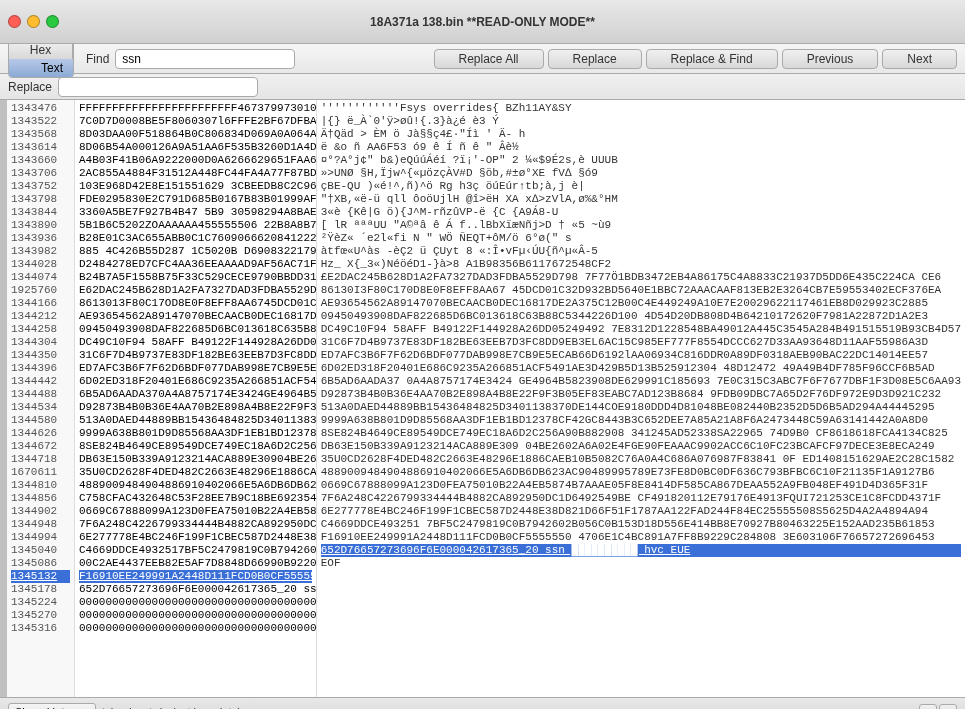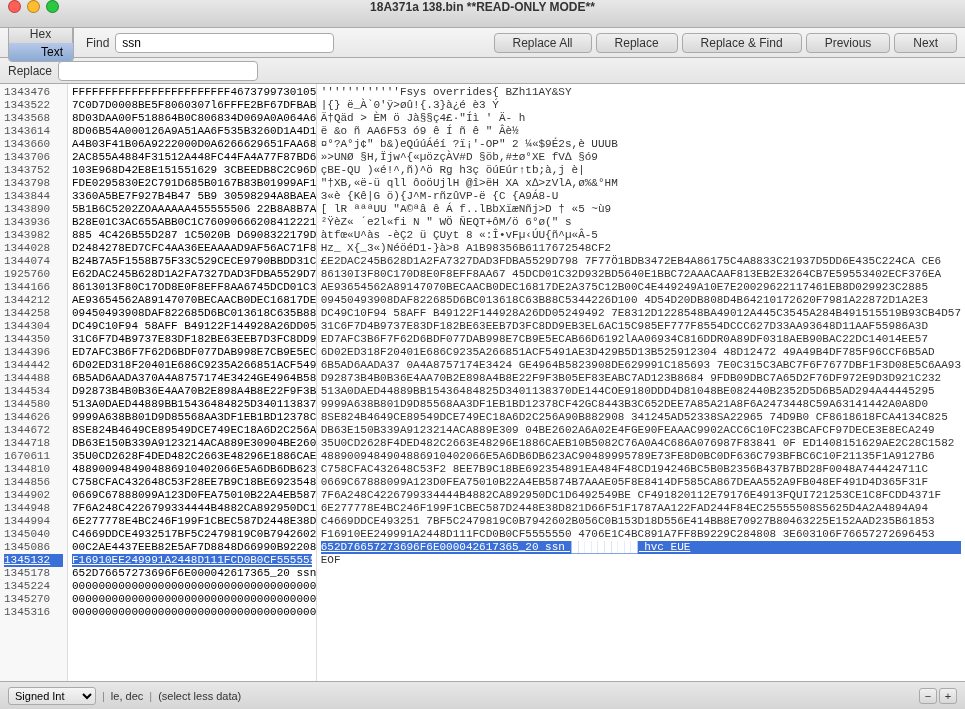--- a/index.html
+++ b/index.html
@@ -9,23 +9,23 @@
       font-size: 12px;
       width: 965px;
       height: 709px;
       overflow: hidden;
     }
 
     
     .title-bar {
       background: linear-gradient(180deg, #e8e8e8 0%, #d0d0d0 100%);
       border-bottom: 1px solid #aaa;
-      height: 28px;
-      display: flex;
-      align-items: flex-start;
+      height: 44px;
+      display: flex;
+      align-items: center;
       justify-content: center;
       position: relative;
       user-select: none;
     }
     .title-bar-buttons {
       position: absolute;
       left: 8px;
       display: flex;
       gap: 6px;
     }
@@ -81,21 +81,21 @@
     .find-label {
       font-size: 12px;
       color: #333;
       margin-left: 6px;
     }
     .find-input {
       border: 1px solid #aaa;
       border-radius: 4px;
       padding: 2px 6px;
       font-size: 12px;
-      width: 219px;
+      width: 180px;
       background: white;
     }
 
     .toolbar2 {
       background: linear-gradient(180deg, #f0f0f0 0%, #e5e5e5 100%);
       border-bottom: 1px solid #aaa;
       padding: 4px 8px;
       display: flex;
       align-items: center;
       gap: 6px;
@@ -112,34 +112,35 @@
       font-size: 12px;
       width: 200px;
       background: white;
     }
     .action-btns {
       margin-left: auto;
       display: flex;
       gap: 4px;
     }
     .action-btn {
-      padding: 2px 18px;
+      padding: 2px 24px;
       background: linear-gradient(180deg, #f0f0f0 0%, #d8d8d8 100%);
       border: 1px solid #aaa;
       border-radius: 4px;
       cursor: pointer;
       font-size: 12px;
       color: #333;
     }
 
     
     .main-content {
       display: flex;
       height: calc(709px - 28px - 30px - 26px - 28px);
       background: #bef264;
+      margin-left: 7px;
     }
 
     
     .hex-panel {
       display: flex;
       flex: 1;
       overflow: hidden;
       font-family: "Courier New", Courier, monospace;
       font-size: 11px;
     }
@@ -365,21 +366,20 @@
         <div class="data-row">ED7AFC3B6F7F62D6BDF077DAB998E7CB9E5ECAB66D6192lAA06934C816DDR0A89DF0318AEB90BAC22DC14014EE57</div>
         <div class="data-row">6D02ED318F20401E686C9235A266851ACF5491AE3D429B5D13B525912304 48D12472 49A49B4DF785F96CCF6B5AD</div>
         <div class="data-row">6B5AD6AADA37 0A4A8757174E3424 GE4964B5823908DE629991C185693 7E0C315C3ABC7F6F7677DBF1F3D08E5C6AA93</div>
         <div class="data-row">D92873B4B0B36E4AA70B2E898A4B8E22F9F3B05EF83EABC7AD123B8684 9FDB09DBC7A65D2F76DF972E9D3D921C232</div>
         <div class="data-row">513A0DAED44889BB15436484825D3401138370DE144COE9180DDD4D81048BE082440B2352D5D6B5AD294A44445295</div>
         <div class="data-row">9999A638B801D9D85568AA3DF1EB1BD12378CF42GC8443B3C652DEE7A85A21A8F6A2473448C59A63141442A0A8D0</div>
         <div class="data-row">8SE824B4649CE89549DCE749EC18A6D2C256A90B882908 341245AD52338SA22965 74D9B0 CF8618618FCA4134C825</div>
         <div class="data-row">DB63E150B339A9123214ACA889E309 04BE2602A6A02E4FGE90FEAAAC9902ACC6C10FC23BCAFCF97DECE3E8ECA249</div>
         <div class="data-row">35U0CD2628F4DED482C2663E48296E1886CAEB10B5082C76A0A4C686A076987F83841 0F ED1408151629AE2C28C1582</div>
         <div class="data-row">4889009484904886910402066E5A6DB6DB623AC90489995789E73FE8D0BC0DF636C793BFBC6C10F21135F1A9127B6</div>
-        <div class="data-row">C758CFAC432648C53F2 8EE7B9C18BE692354891EA484F48CD194246BC5B0B2356B437B7BD28F0048A744424711C</div>
         <div class="data-row">0669C67888099A123D0FEA75010B22A4EB5874B7AAAE05F8E8414DF585CA867DEAA552A9FB048EF491D4D365F31F</div>
         <div class="data-row">7F6A248C4226799334444B4882CA892950DC1D6492549BE CF491820112E79176E4913FQUI721253CE1C8FCDD4371F</div>
         <div class="data-row">6E277778E4BC246F199F1CBEC587D2448E38D821D66F51F1787AA122FAD244F84EC25555508S5625D4A2A4894A94</div>
         <div class="data-row">C4669DDCE493251 7BF5C2479819C0B7942602B056C0B153D18D556E414BB8E70927B80463225E152AAD235B61853</div>
         <div class="data-row">F16910EE249991A2448D111FCD0B0CF5555550 4706E1C4BC891A7FF8B9229C284808 3E603106F76657272696453</div>
         <div class="data-row highlighted">652D76657273696F6E000042617365_20  ssn ██████████ hvc EUE</div>
         <div class="data-row">EOF</div>
         <div class="data-row"></div>
         <div class="data-row"></div>
         <div class="data-row"></div>

